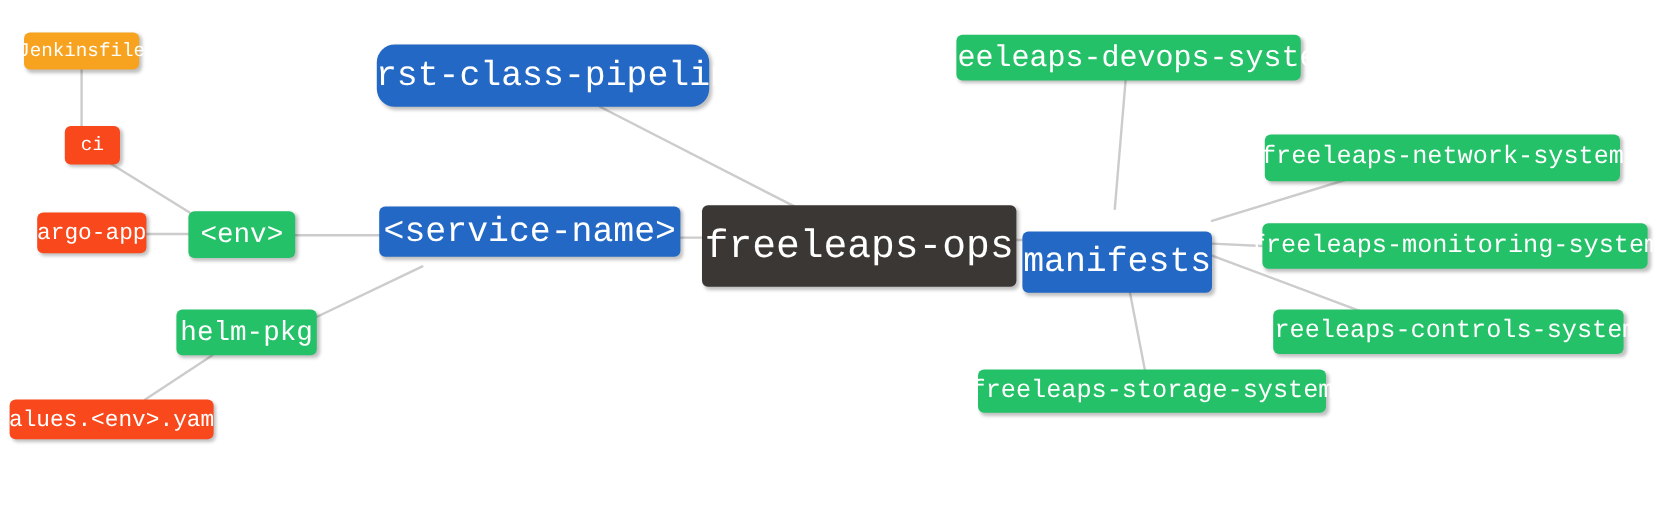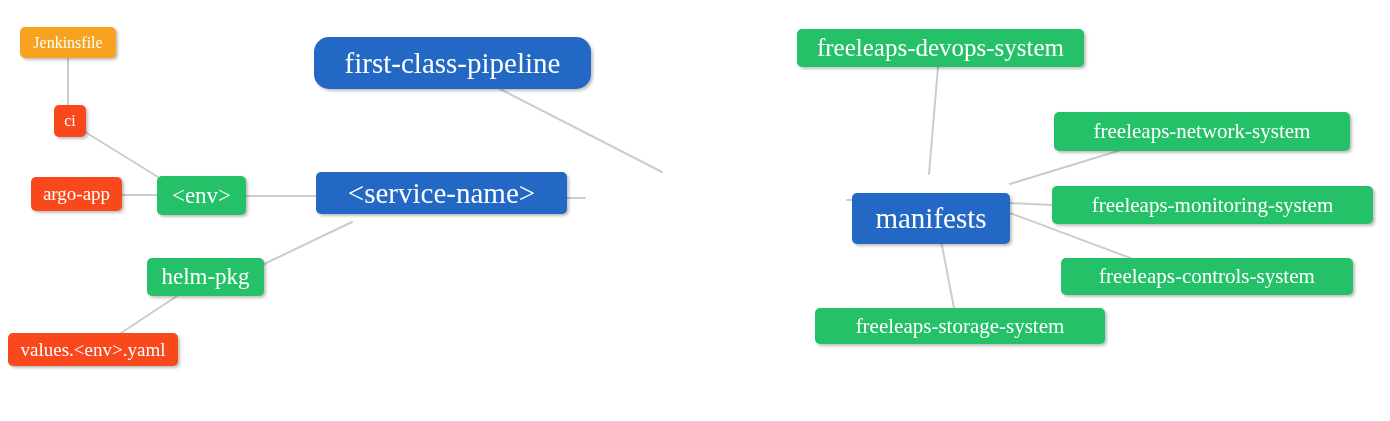--- a/index.html
+++ b/index.html
@@ -2,21 +2,21 @@
 <html><head>
 <meta charset="utf-8">
 <style>
   html, body { margin: 0; padding: 0; background: #ffffff; }
   #canvas {
     position: relative;
     width: 1390px;
     height: 421px;
     background: #ffffff;
     overflow: hidden;
-    font-family: Liberation Serif, serif;
+    font-family: Liberation Mono, monospace;
   }
   #edges {
     position: absolute;
     left: 0; top: 0;
     width: 1390px; height: 421px;
   }
   .edge {
     stroke: #cccccc;
     stroke-width: 2;
     stroke-linecap: round;
@@ -35,21 +35,21 @@
     cursor: pointer;
     user-select: none;
   }
   .c-blue   { background: #2268c4; }
   .c-green  { background: #24c168; }
   .c-orange { background: #f8a31f; }
   .c-red    { background: #f9481b; }
   .c-dark   { background: #3b3734; }
 
   #n-jenkinsfile { left: 20px;  top: 27px;  width: 96px;  height: 31px; font-size: 16px; }
-  #n-ci          { left: 54px;  top: 105px; width: 32px;  height: 32px; font-size: 16px; }
+  #n-ci          { left: 54px;  top: 105px; width: 46px;  height: 32px; font-size: 16px; }
   #n-argo-app    { left: 31px;  top: 177px; width: 91px;  height: 34px; font-size: 19px; }
   #n-env         { left: 157px; top: 176px; width: 89px;  height: 39px; font-size: 23px; }
   #n-helm-pkg    { left: 147px; top: 258px; width: 117px; height: 38px; font-size: 23px; }
   #n-values      { left: 8px;   top: 333px; width: 170px; height: 33px; font-size: 19px; }
   #n-pipeline    { left: 314px; top: 37px;  width: 277px; height: 52px; font-size: 29px; border-radius: 15px; }
   #n-service     { left: 316px; top: 172px; width: 251px; height: 42px; font-size: 29px; }
   #n-ops         { left: 585px; top: 171px; width: 262px; height: 68px; font-size: 33px; }
   #n-manifests   { left: 852px; top: 174px; width: 158px; height: 51px; font-size: 29px; margin-top: 19px; }
   #n-devops      { left: 797px; top: 29px;  width: 287px; height: 38px; font-size: 25px; }
   #n-network     { left: 1054px;top: 112px; width: 296px; height: 39px; font-size: 21px; }
@@ -80,20 +80,21 @@
   </svg>
 
   <div id="n-jenkinsfile" class="node c-orange" style="background: rgb(248, 163, 31);">Jenkinsfile</div>
   <div id="n-ci" class="node c-red" style="background: rgb(249, 72, 27);">ci</div>
   <div id="n-argo-app" class="node c-red" style="background: rgb(249, 72, 27);">argo-app</div>
   <div id="n-env" class="node c-green" style="background: rgb(36, 193, 104);">&lt;env&gt;</div>
   <div id="n-helm-pkg" class="node c-green" style="background: rgb(36, 193, 104);">helm-pkg</div>
   <div id="n-values" class="node c-red" style="background: rgb(249, 72, 27);">values.&lt;env&gt;.yaml</div>
   <div id="n-pipeline" class="node c-blue" style="background: rgb(34, 104, 196);">first-class-pipeline</div>
   <div id="n-service" class="node c-blue" style="background: rgb(34, 104, 196);">&lt;service-name&gt;</div>
+  <div id="n-ops" class="node c-dark" style="background: rgb(59, 55, 52);">freeleaps-ops</div>
   <div id="n-manifests" class="node c-blue" style="background: rgb(34, 104, 196);">manifests</div>
   <div id="n-devops" class="node c-green" style="background: rgb(36, 193, 104);">freeleaps-devops-system</div>
   <div id="n-network" class="node c-green" style="background: rgb(36, 193, 104);">freeleaps-network-system</div>
   <div id="n-monitoring" class="node c-green" style="background: rgb(36, 193, 104);">freeleaps-monitoring-system</div>
   <div id="n-controls" class="node c-green" style="background: rgb(36, 193, 104);">freeleaps-controls-system</div>
   <div id="n-storage" class="node c-green" style="background: rgb(36, 193, 104);">freeleaps-storage-system</div>
 
 </div>
 
 </body></html>

